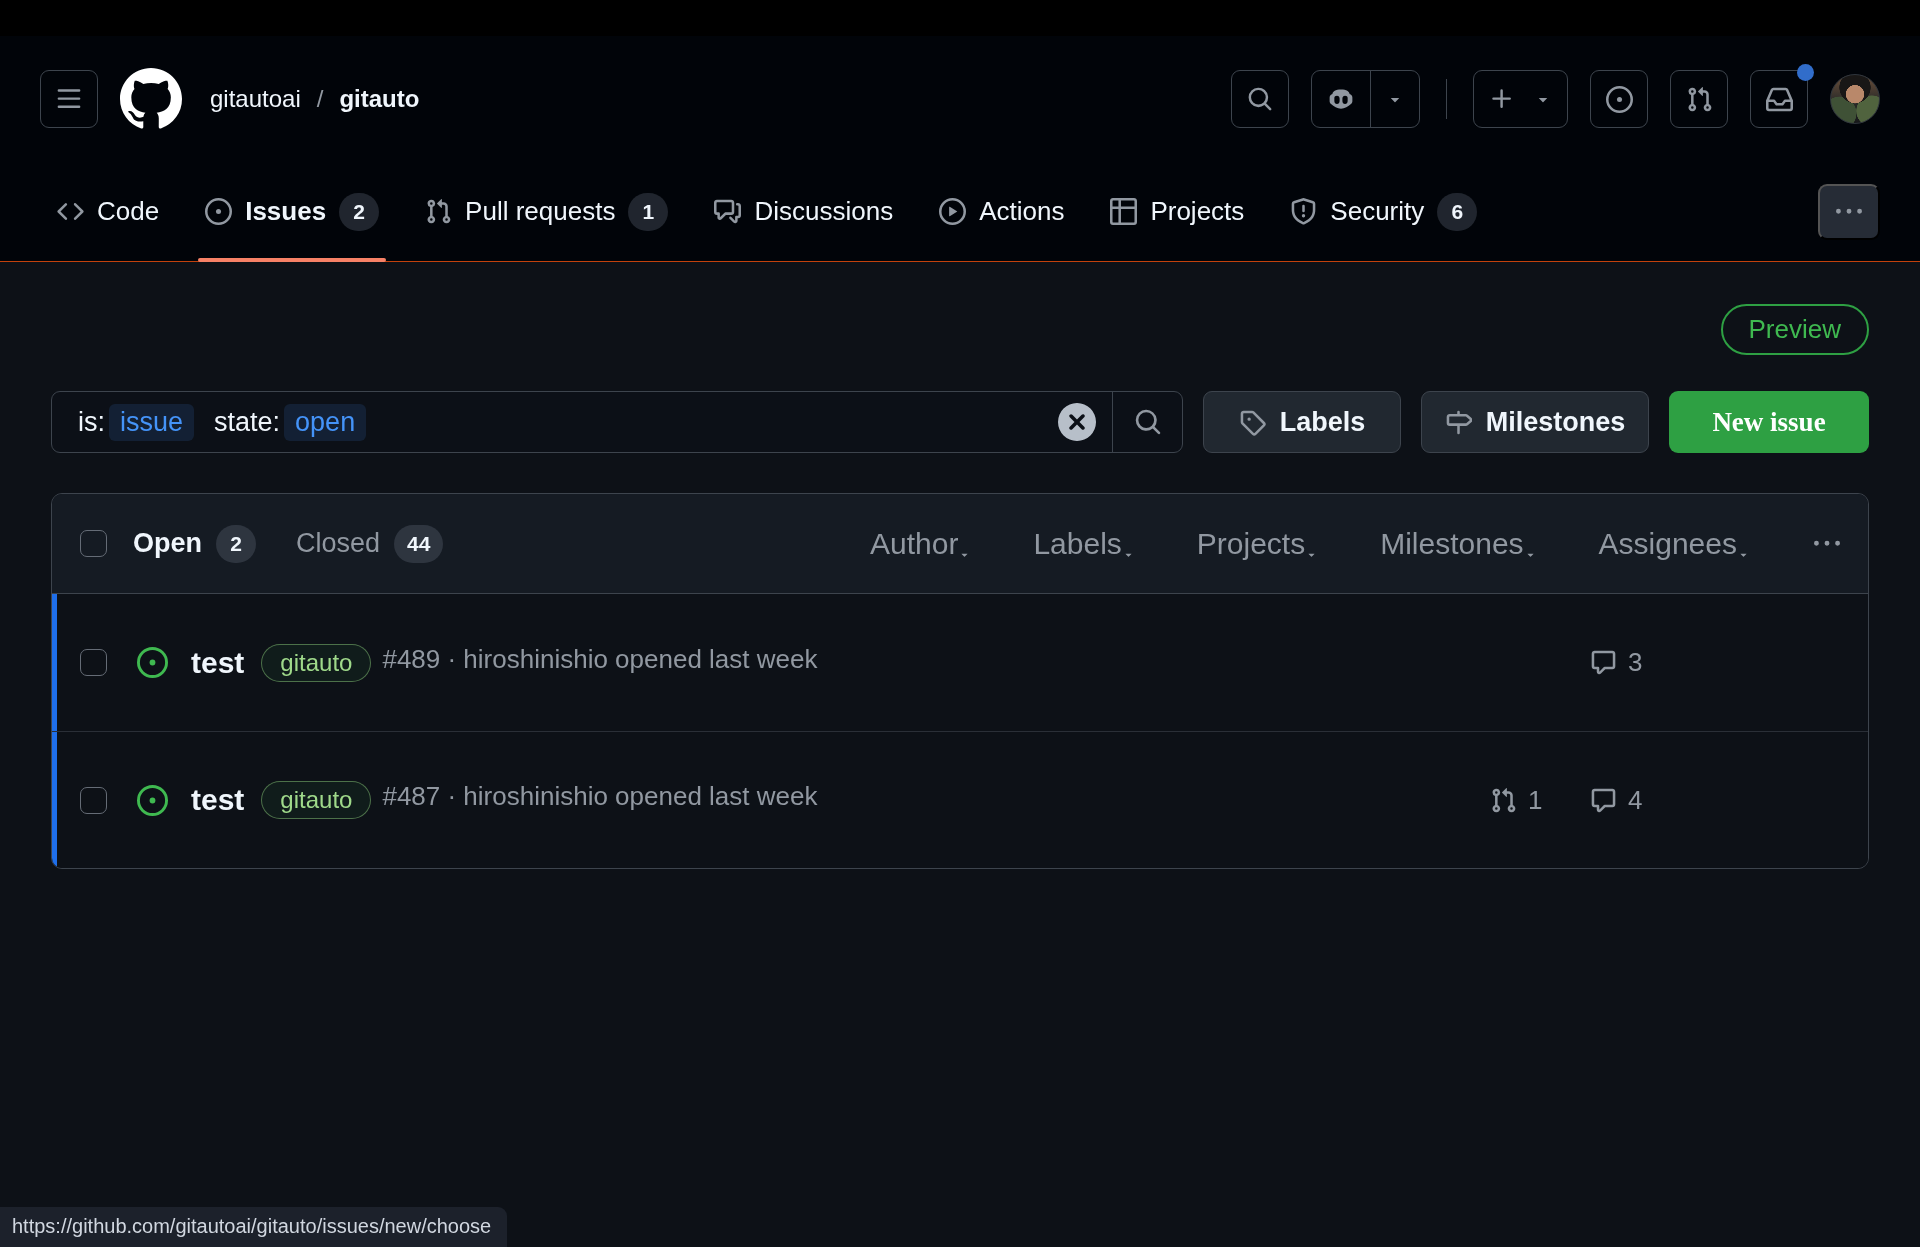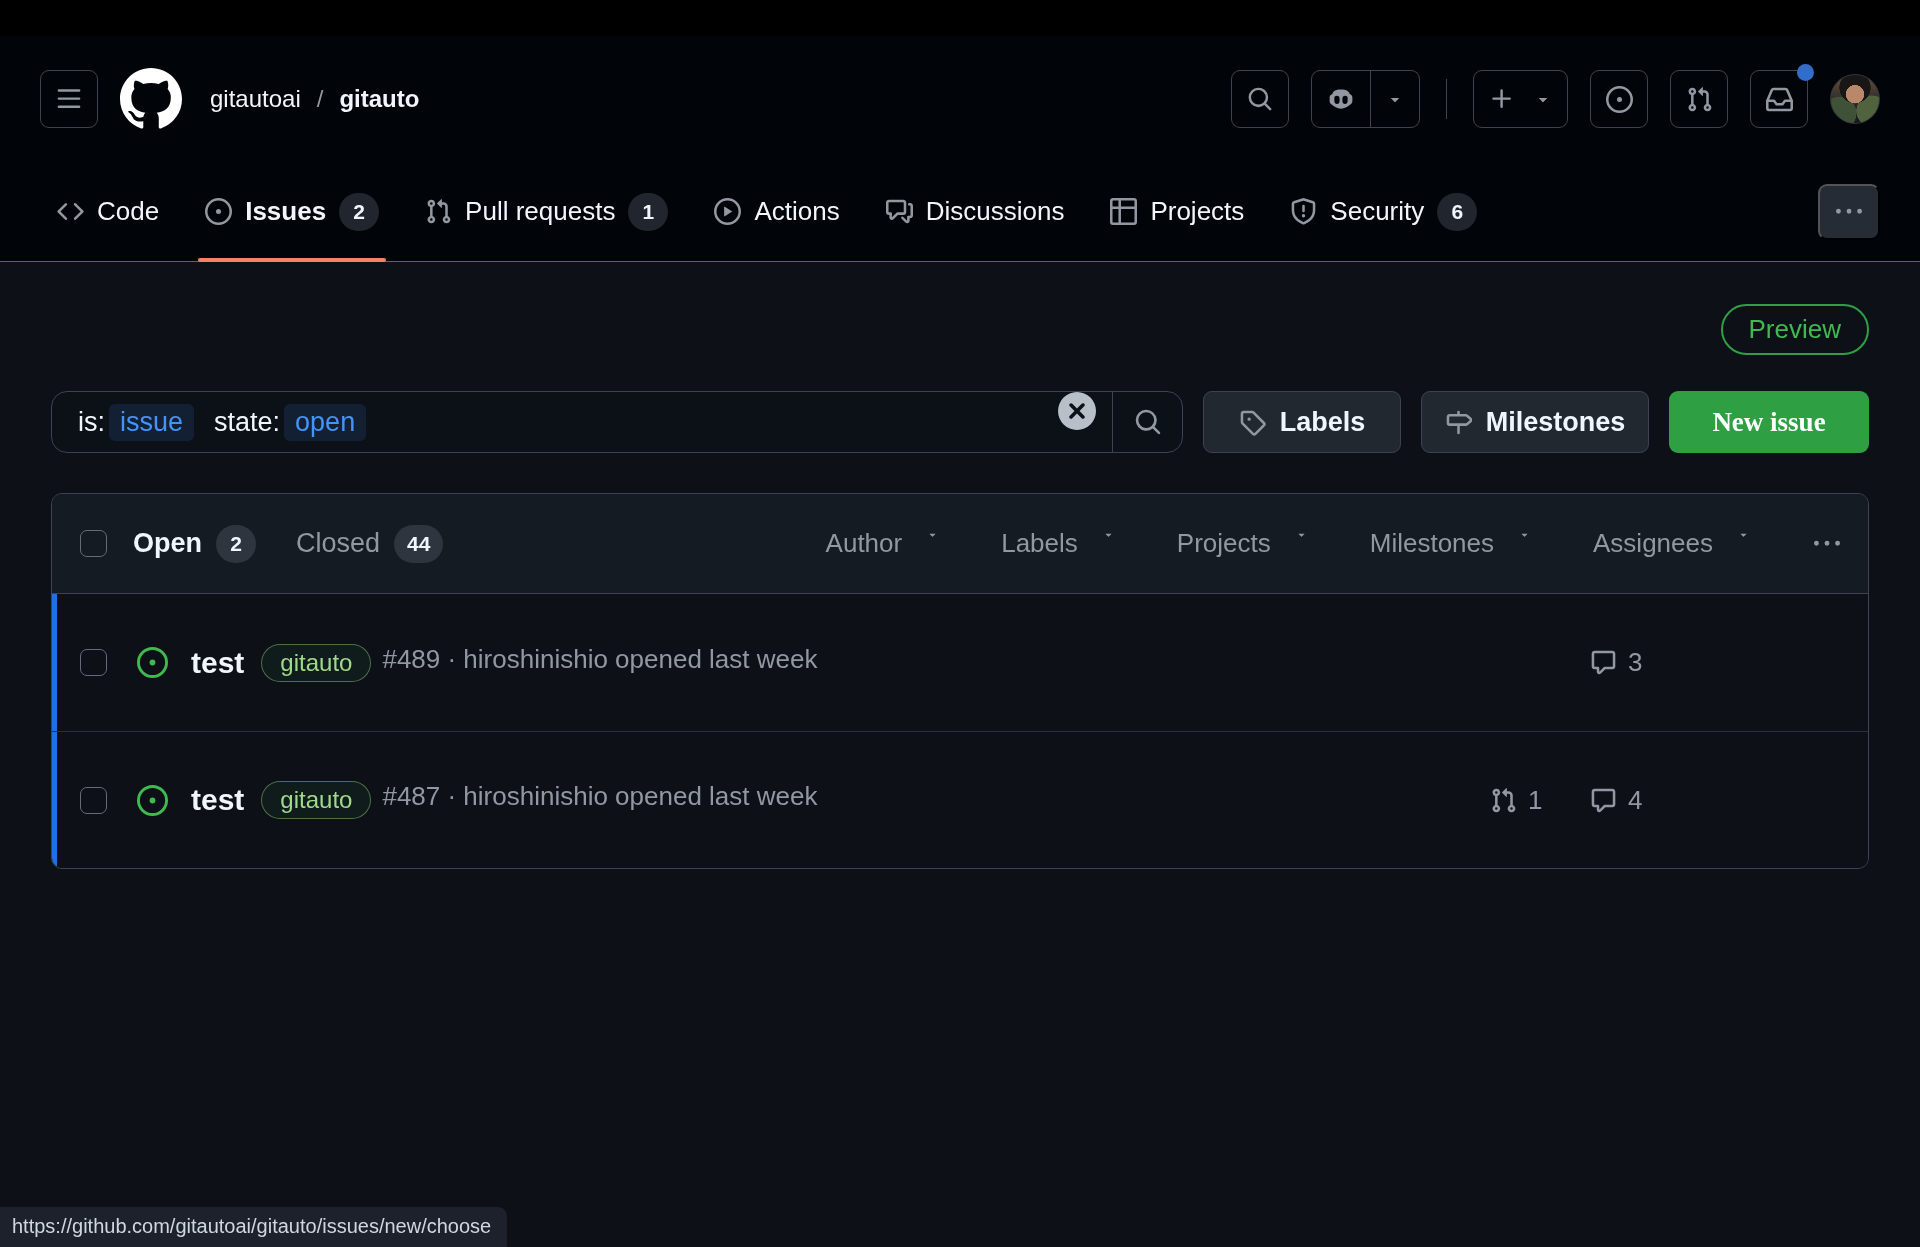--- a/index.html
+++ b/index.html
@@ -47,42 +47,42 @@
   .counter{background:rgba(99,110,123,0.32);border-radius:20px;min-width:40px;height:38px;padding:0 13px;
     display:flex;align-items:center;justify-content:center;font-size:21px;font-weight:600;color:var(--fg)}
   .tab-kebab{margin-left:auto;width:62px;height:56px;border-radius:9px;background:#262c36;display:flex;align-items:center;justify-content:center;color:var(--muted);cursor:pointer}
   
   .content{padding:0 51px}
   .preview-row{display:flex;justify-content:flex-end;padding-top:42px}
   .preview-btn{border:2px solid var(--button-green);color:var(--open-green);border-radius:999px;background:transparent;
     font-size:26px;padding:8px 26px;cursor:pointer;font-family:inherit}
   
   .toolbar{display:flex;gap:20px;margin-top:36px;height:62px}
-  .search-box{flex:1;border:1px solid var(--border);border-radius:16px;background:#0c1017;display:flex;overflow:hidden;cursor:text}
+  .search-box{flex:1;border:1px solid var(--border);border-radius:9px;background:#0c1017;display:flex;align-items:center;overflow:hidden;cursor:text}
   .search-text{display:flex;align-items:center;padding-left:26px;font-size:27px;flex:1;gap:4px;white-space:pre}
   .qtoken{color:var(--accent-blue);background:rgba(68,147,248,0.13);border-radius:6px;padding:3px 11px}
   .qspace{width:12px}
   .clear-btn{width:38px;height:38px;margin-right:16px;color:#b7bfc9;background:none;border:none;cursor:pointer;flex:none}
   .search-go{width:70px;align-self:stretch;border:none;border-left:1px solid var(--border);background:transparent;color:var(--muted);
     display:flex;align-items:center;justify-content:center;cursor:pointer;flex:none}
   .tool-btn{height:62px;border:1px solid var(--border);border-radius:9px;background:var(--btn-bg);color:var(--fg);
     display:flex;align-items:center;justify-content:center;gap:14px;font-size:27px;font-weight:600;font-family:inherit;cursor:pointer;flex:none}
   .tool-btn .icon{width:27px;height:27px}
   .btn-labels{width:198px}.btn-milestones{width:228px}
   .btn-new-issue{width:200px;height:62px;border:none;border-radius:9px;background:var(--button-green);color:#fff;
     font-size:27px;font-weight:600;font-family:Liberation Serif, serif;cursor:pointer;flex:none}
   
   .list{margin-top:40px;border:1px solid var(--border);border-radius:11px;overflow:hidden}
   .list-header{height:100px;background:var(--panel-bg);border-bottom:1px solid var(--border);display:flex;align-items:center;padding:0 28px}
   .checkbox{width:27px;height:27px;border:1px solid #656c76;border-radius:7px;background:transparent;flex:none;cursor:pointer}
   .state-link{display:flex;align-items:center;gap:14px;font-size:27px;cursor:pointer}
   .state-link.open{margin-left:26px;font-weight:700}
   .state-link.closed{margin-left:40px;color:var(--muted)}
   .filters{margin-left:auto;display:flex;align-items:center;gap:62px}
-  .filter{display:flex;align-items:flex-start;gap:24px;color:var(--muted);font-size:26px;cursor:pointer}
+  .filter{display:flex;align-items:flex-end;gap:0;color:var(--muted);font-size:30px;cursor:pointer}
   .caret{width:13px;height:13px;flex:none}
   .hdr-kebab{color:var(--muted);cursor:pointer;margin-left:2px}
   .issue-row{height:137px;position:relative;display:flex;align-items:center;padding:0 28px;background:var(--page-bg)}
   .issue-row+.issue-row{border-top:1px solid rgba(61,68,77,0.6)}
   .issue-row::before{content:"";position:absolute;left:0;top:0;bottom:0;width:5px;background:var(--row-accent)}
   .row-check{margin-right:30px}
   .open-icon{width:31px;height:31px;color:var(--open-green);flex:none;margin-right:23px}
   .issue-main{display:flex;flex-direction:row;gap:11px}
   .issue-line1{display:flex;align-items:center;gap:17px}
   .issue-title{font-size:30px;font-weight:700;color:var(--fg);cursor:pointer}
@@ -245,29 +245,29 @@
   </a>
   <a class="tab">
     <svg class="ticon">
         <use href="#i-pr"></use>
       </svg>
     <span class="tlabel">Pull requests</span>
     <span class="counter">1</span>
   </a>
   <a class="tab">
     <svg class="ticon">
+        <use href="#i-discussion"></use>
+      </svg>
+    <span class="tlabel">Discussions</span>
+  </a>
+  <a class="tab">
+    <svg class="ticon">
         <use href="#i-play"></use>
       </svg>
     <span class="tlabel">Actions</span>
-  </a>
-  <a class="tab">
-    <svg class="ticon">
-        <use href="#i-discussion"></use>
-      </svg>
-    <span class="tlabel">Discussions</span>
   </a>
   <a class="tab">
     <svg class="ticon">
         <use href="#i-table"></use>
       </svg>
     <span class="tlabel">Projects</span>
   </a>
   <a class="tab">
     <svg class="ticon">
         <use href="#i-shield"></use>

